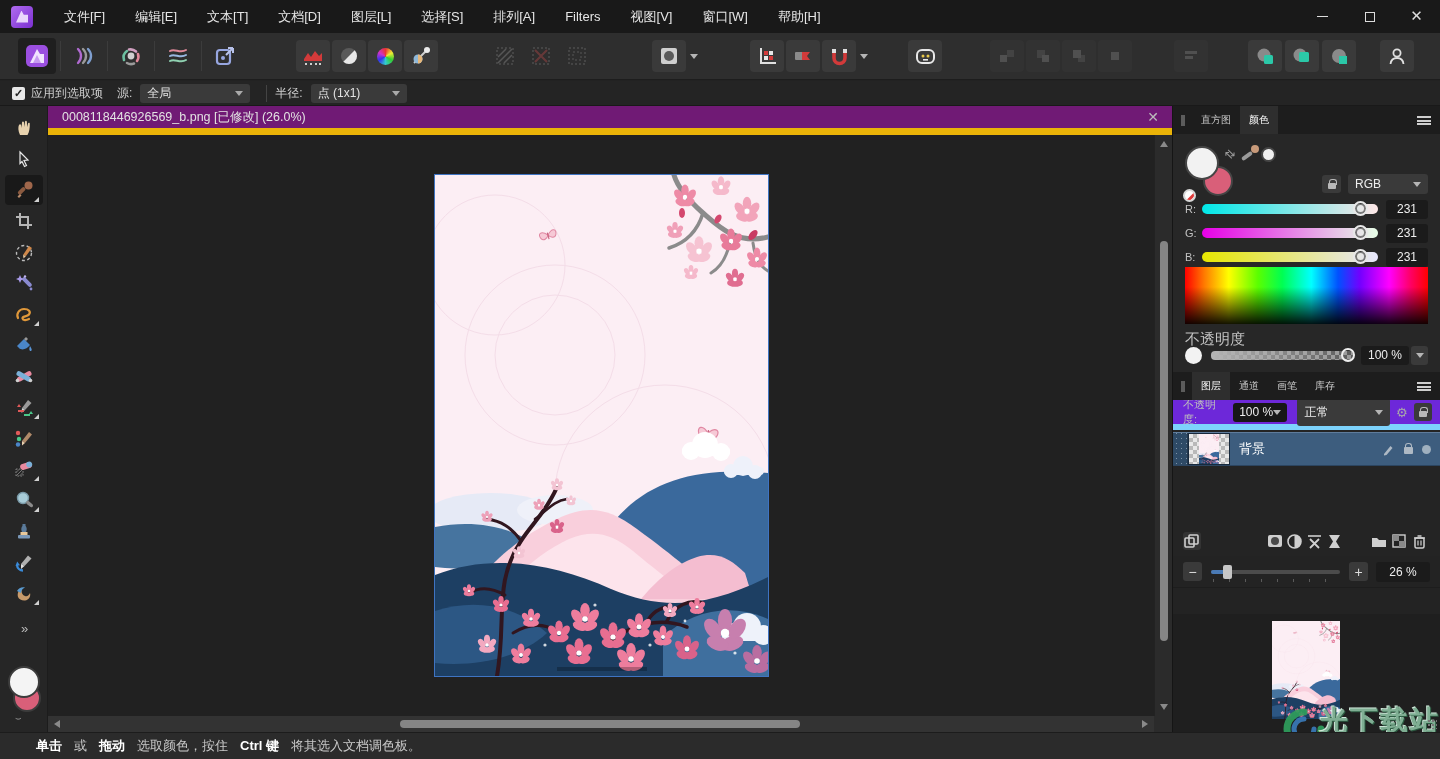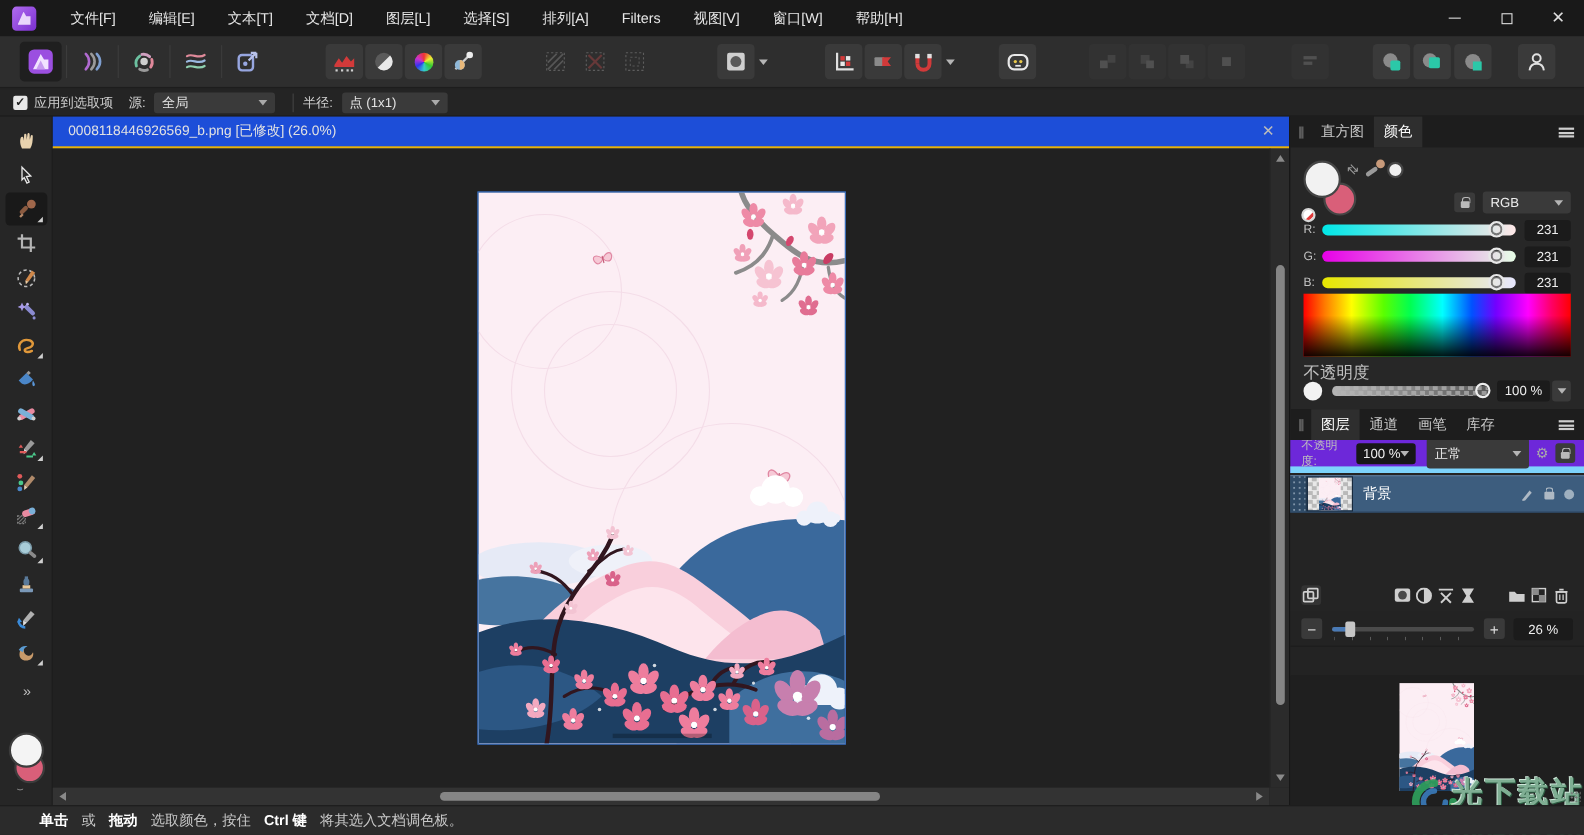--- a/index.html
+++ b/index.html
@@ -54,39 +54,39 @@
     border-left:5px solid transparent; border-bottom:5px solid #cfcfcf; }
   .more-tools { color:#bbb; font-size:13px; margin-top:12px; letter-spacing:-2px; }
   .swatch-wrap { position:absolute; top:560px; left:6px; width:36px; height:52px; }
   .swatch-back { position:absolute; left:7px; top:18px; width:28px; height:28px; border-radius:50%;
     background:#d95f79; border:2px solid #3c3c3c; }
   .swatch-front { position:absolute; left:2px; top:0; width:32px; height:32px; border-radius:50%;
     background:#f4f4f4; border:2px solid #3c3c3c; }
   .swatch-swap { position:absolute; left:9px; top:46px; color:#999; font-size:10px; }
   
   .docarea { position:absolute; left:48px; right:268px; top:0; bottom:0; background:#222; }
-  .tabbar { position:absolute; top:0; left:0; right:0; height:29px; background:#1d4ed8;
-    display:flex; align-items:center; padding:0 10px 0 14px; border-bottom:2px solid #eab308; }
+  .tabbar { position:absolute; top:0; left:0; right:0; height:29px; background:#701a75;
+    display:flex; align-items:center; padding:0 10px 0 14px; border-bottom:7px solid #eab308; }
   .tab-title { font-size:12.5px; color:#e2e2e2; }
   .tab-close { margin-left:auto; color:#bbb; font-size:14px; width:18px; text-align:center; font-family:"DejaVu Sans",sans-serif; }
   .canvas { position:absolute; top:29px; left:0; right:18px; bottom:16px; background:#212121;
     display:flex; align-items:center; justify-content:center; overflow:hidden; }
   .doc-image { outline:1px solid #3f74c2; box-shadow:0 0 0 1px #16335c; background:#fceef4; }
   
   .vscroll { position:absolute; top:29px; right:0; bottom:16px; width:18px; background:#2b2b2b; border-left:1px solid #222; }
   .vthumb { position:absolute; left:5px; width:8px; border-radius:4px; background:#858585; }
   .hscroll { position:absolute; left:0; right:18px; bottom:0; height:16px; background:#333; }
   .hthumb { position:absolute; top:4px; height:8px; border-radius:4px; background:#858585; }
   .scr-arrow { position:absolute; width:0; height:0; }
   .corner { position:absolute; right:0; bottom:0; width:18px; height:16px; background:#2b2b2b; }
   
   .rightpanel { position:absolute; top:0; right:0; bottom:0; width:268px; background:#272727; border-left:1px solid #151515; }
   .panel-header { height:28px; background:#1d1d1d; display:flex; align-items:flex-end; position:relative; }
   .grip { width:2px; height:11px; border-left:2px solid #5c5c5c; border-right:2px solid #5c5c5c; margin:0 7px 8px 8px; }
-  .ptab { padding:0 9px; height:28px; line-height:28px; font-size:13px; color:#c9c9c9; }
+  .ptab { padding:0 9px; height:28px; line-height:28px; font-size:10px; color:#c9c9c9; }
   .ptab.active { background:#2e2e2e; color:#fff; }
   .hamburger { position:absolute; right:9px; top:10px; width:14px; height:9px;
     border-top:2px solid #cfcfcf; border-bottom:2px solid #cfcfcf; }
   .hamburger::after { content:""; display:block; margin-top:1.5px; height:2px; background:#cfcfcf; }
   
   .color-section { position:absolute; top:0; left:0; right:0; height:266px; }
   .cp-body { position:absolute; top:28px; left:0; right:0; bottom:0; }
   .cs-back { position:absolute; left:30px; top:32px; width:30px; height:30px; border-radius:50%; background:#d95f79; border:2px solid #454545; }
   .cs-front { position:absolute; left:12px; top:12px; width:34px; height:34px; border-radius:50%; background:#f2f2f2; border:2px solid #454545; }
   .cs-swap { position:absolute; left:52px; top:13px; color:#9a9a9a; font-size:12px; transform:rotate(45deg); }

